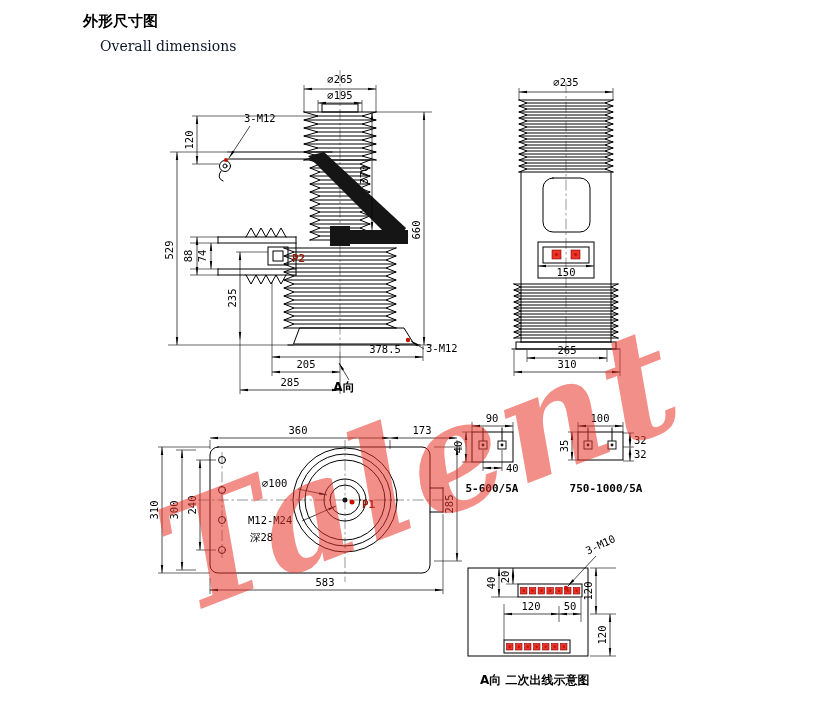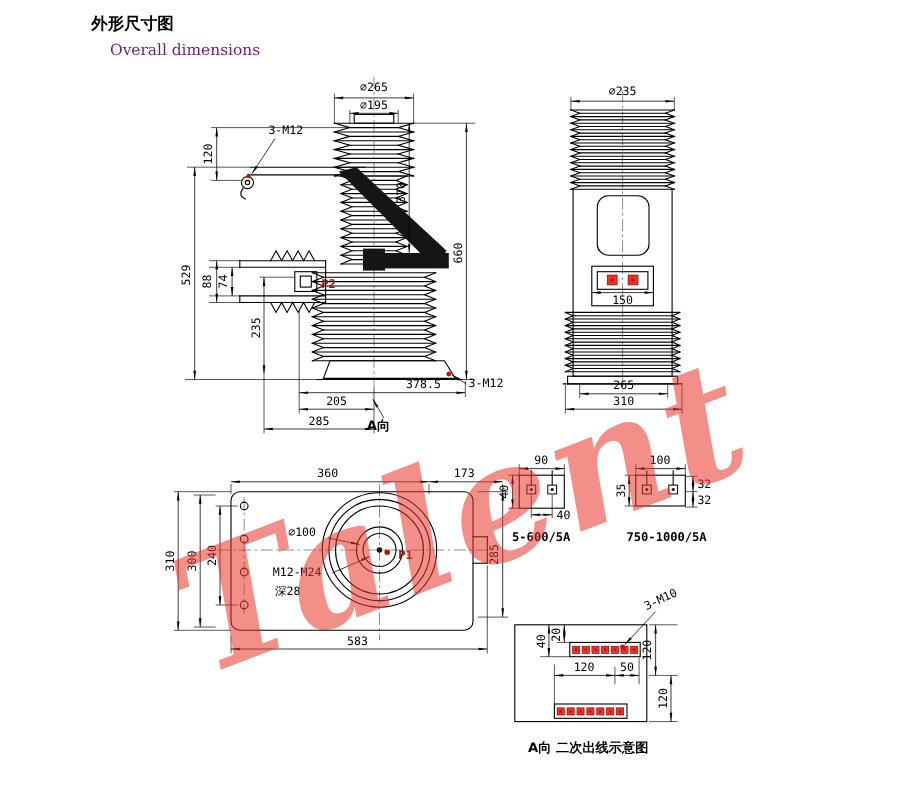--- a/index.html
+++ b/index.html
@@ -1,18 +1,18 @@
 <!DOCTYPE html>
 <html><head>
 <meta charset="utf-8">
 <style>
   html,body{margin:0;padding:0;background:#fff;width:820px;height:725px;overflow:hidden;position:relative;}
   #stage{position:absolute;left:0;top:0;width:820px;height:529px;}
   #title-zh{position:absolute;left:83px;top:12px;font:bold 15px "DejaVu Sans",sans-serif;color:#000;}
-  #title-en{position:absolute;left:100px;top:38px;font:14px "DejaVu Serif",serif;color:#701a75;}
+  #title-en{position:absolute;left:100px;top:38px;font:14px "DejaVu Serif",serif;color:#0f172a;}
   #watermark{position:absolute;left:75px;top:395px;width:690px;text-align:center;
     font-family:"DejaVu Serif",serif;font-style:italic;font-weight:bold;font-size:148px;line-height:1;
     color:#e8342a;opacity:.55;transform:rotate(-21deg);transform-origin:50% 50%;
     pointer-events:none;letter-spacing:4px;}
   svg{position:absolute;left:0;top:0;}
   .ln{stroke:#000;stroke-width:1;fill:none;stroke-linecap:square;}
   .tn{stroke:#000;stroke-width:.6;fill:none;}
   .dim{stroke:#000;stroke-width:.7;fill:none;}
   .cl{stroke:#444;stroke-width:.55;stroke-dasharray:11 3 2.5 3;fill:none;}
   .dk{fill:#151515;stroke:none;}

